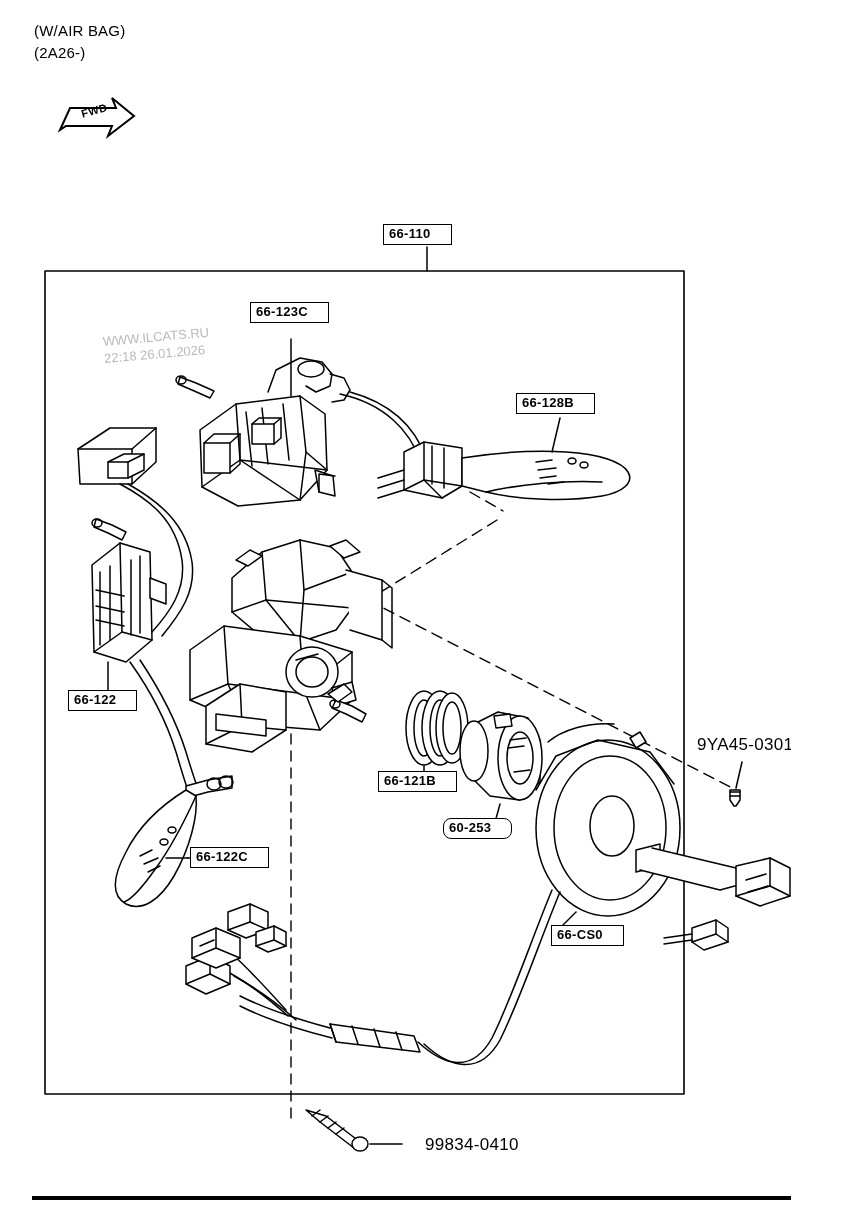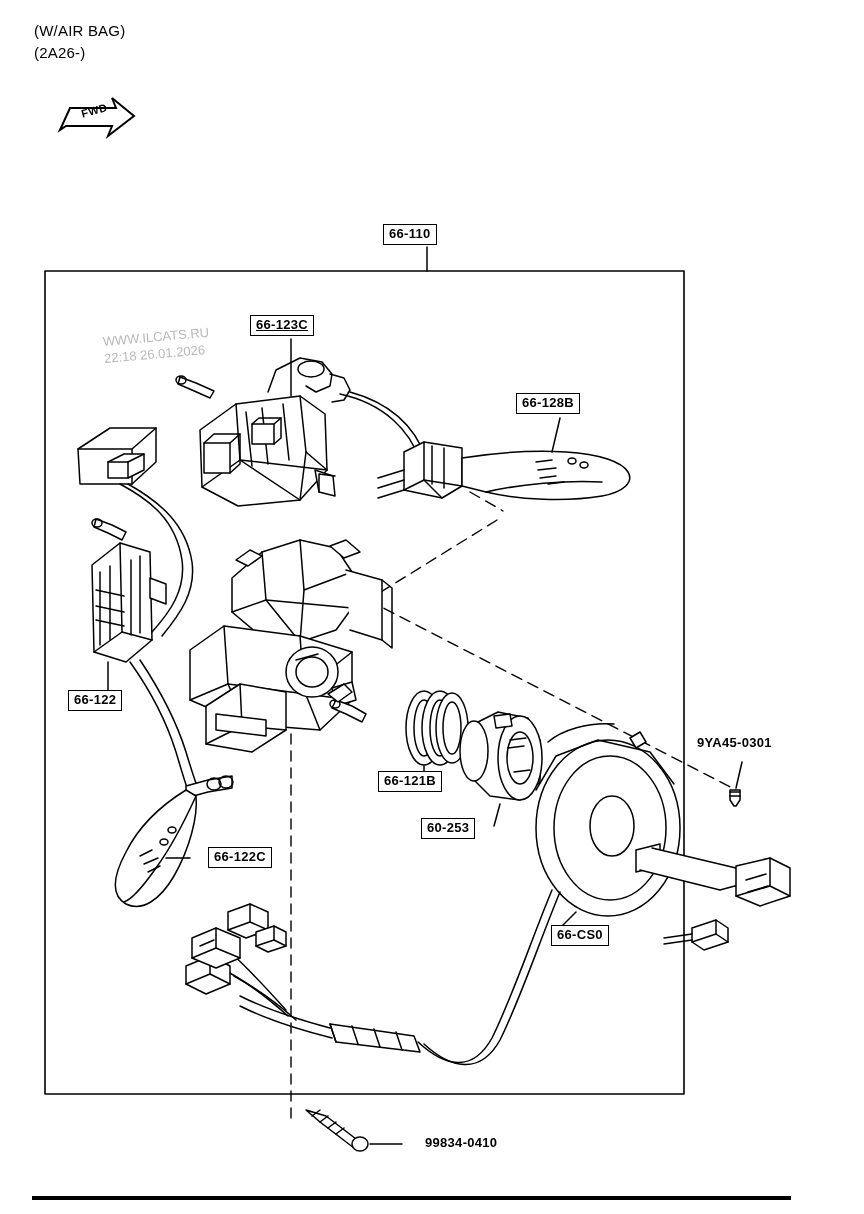--- a/index.html
+++ b/index.html
@@ -69,28 +69,28 @@
   }
 
   
   .lbl {
     position: absolute;
     border: 1.4px solid #000;
     background: #fff;
     font-size: 13px;
     font-weight: bold;
     letter-spacing: 0.3px;
-    padding: 2px 5px 3px 5px;
+    padding: 2px 20px 3px 5px;
     white-space: nowrap;
     line-height: 14px;
   }
   .plain {
     position: absolute;
-    font-size: 13px;
-    font-weight: bold;
+    font-size: 17px;
+    font-weight: normal;
     letter-spacing: 0.3px;
     white-space: nowrap;
   }
   #footrule {
     position: absolute;
     left: 32px;
     top: 1196px;
     width: 800px;
     height: 4px;
     background: #000;
@@ -382,24 +382,24 @@
         <path d="M328 1128 L336 1122"></path>
         <path d="M336 1134 L344 1128"></path>
         <ellipse cx="360" cy="1144" rx="8" ry="7" fill="#fff"></ellipse>
         <line x1="370" y1="1144" x2="402" y2="1144"></line>
       </g>
 
     </g>
   </svg>
 
   <div class="lbl" style="left:383px; top:224px;">66-110</div>
-  <div class="lbl" style="left:250px; top:315px;text-decoration:underline;">66-123C</div>
+  <div class="lbl" style="left:250px; top:302px;">66-123C</div>
   <div class="lbl" style="left:516px; top:393px;text-align:center;">66-128B</div>
   <div class="lbl" style="left:68px;  top:690px;">66-122</div>
-  <div class="lbl" style="left:208px; top:847px;">66-122C</div>
+  <div class="lbl" style="left:190px; top:847px;">66-122C</div>
   <div class="lbl" style="left:366px; top:771px;margin-left:12px;">66-121B</div>
-  <div class="lbl" style="left:421px; top:818px;">60-253</div>
+  <div class="lbl" style="left:443px; top:818px;border-radius:8px;">60-253</div>
   <div class="lbl" style="left:551px; top:925px;">66-CS0</div>
   <div class="plain" style="left:697px; top:735px;">9YA45-0301</div>
   <div class="plain" style="left:425px; top:1135px;">99834-0410</div>
 
   <div id="footrule"></div>
 </div>
 
 </body></html>

